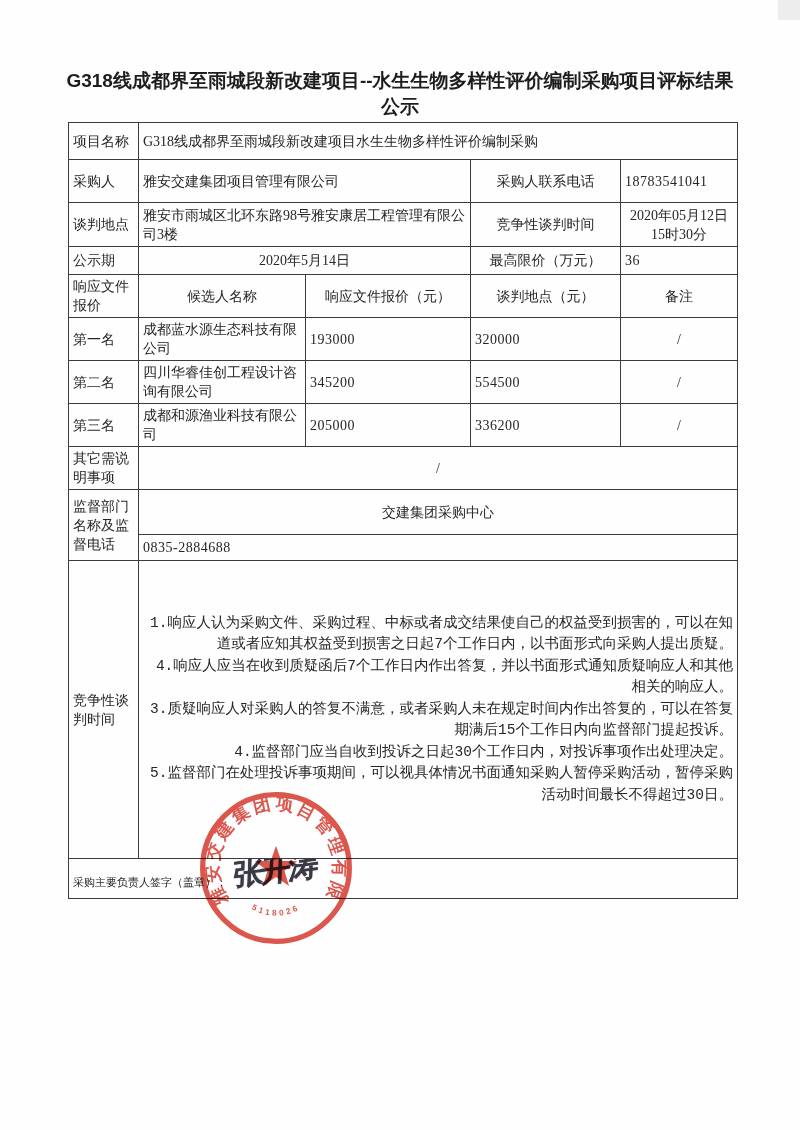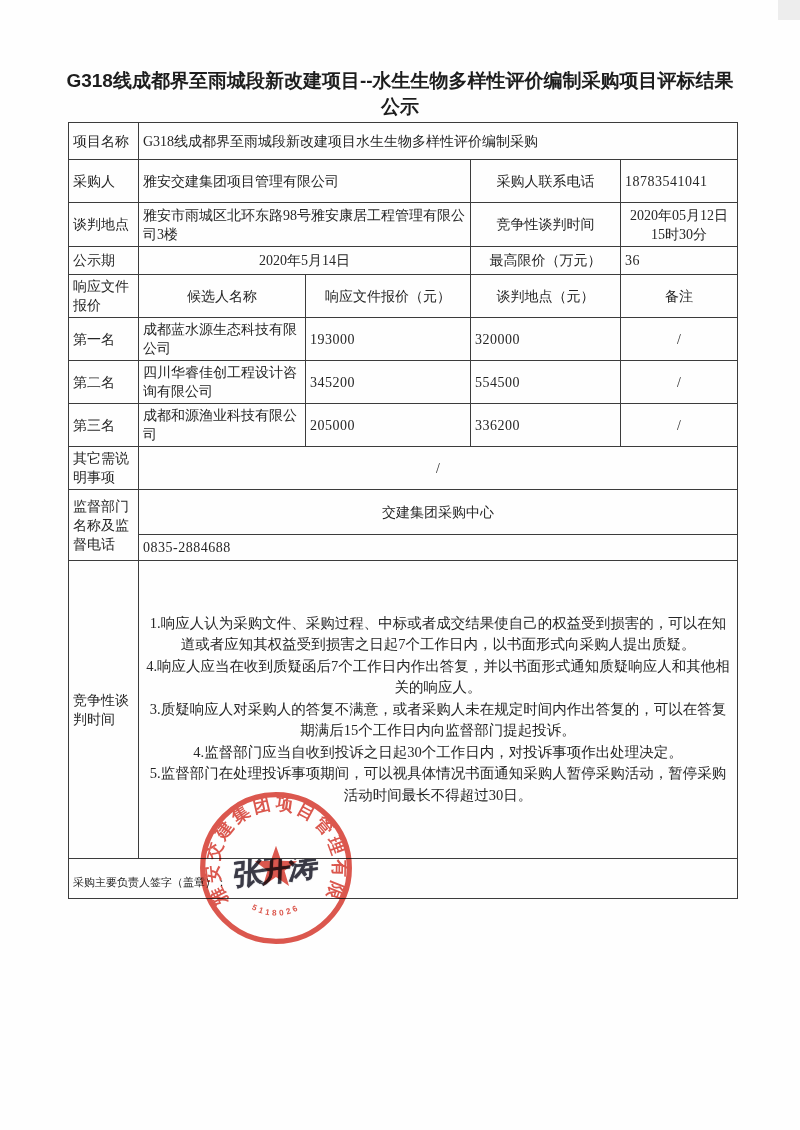--- a/index.html
+++ b/index.html
@@ -22,21 +22,21 @@
     vertical-align:middle;overflow:hidden;
   }
   td.lab{text-align:left;}
   td.ctr{text-align:center;margin-left:7px;}
   td.num{text-align:left;font-size:14.5px;letter-spacing:0.5px;}
   tr.r1{height:37px}tr.r2{height:43px}tr.r3{height:44px}tr.r4{height:28px}
   tr.r5{height:32px}tr.r6{height:42px}tr.r7{height:42px}tr.r8{height:36px}
   tr.r9{height:32px}tr.r10a{height:45px}tr.r10b{height:26px}
   tr.r11{height:298px}tr.r12{height:40px}
   td.objection-cell{vertical-align:middle;padding:4px 6px;}
-  .objection-item{font-size:14.5px;line-height:21.5px;text-align:center;}
+  .objection-item{font-size:14.5px;line-height:21.5px;text-align:right;font-family:Liberation Mono, monospace;}
   .sig-cell{position:relative;}
   .sig-label{font-size:11px;}
   .sig-name{
     display:inline-block;position:relative;top:-6px;margin-left:6px;
     font-size:30px;font-weight:bold;letter-spacing:-2px;color:#3a3a46;
     transform:rotate(-7deg) skewX(-9deg);text-shadow:0 0 1px #3a3a46;
   }
   .stamp{
     position:absolute;left:194px;top:786px;width:164px;height:164px;
     opacity:0.9;mix-blend-mode:multiply;pointer-events:none;

